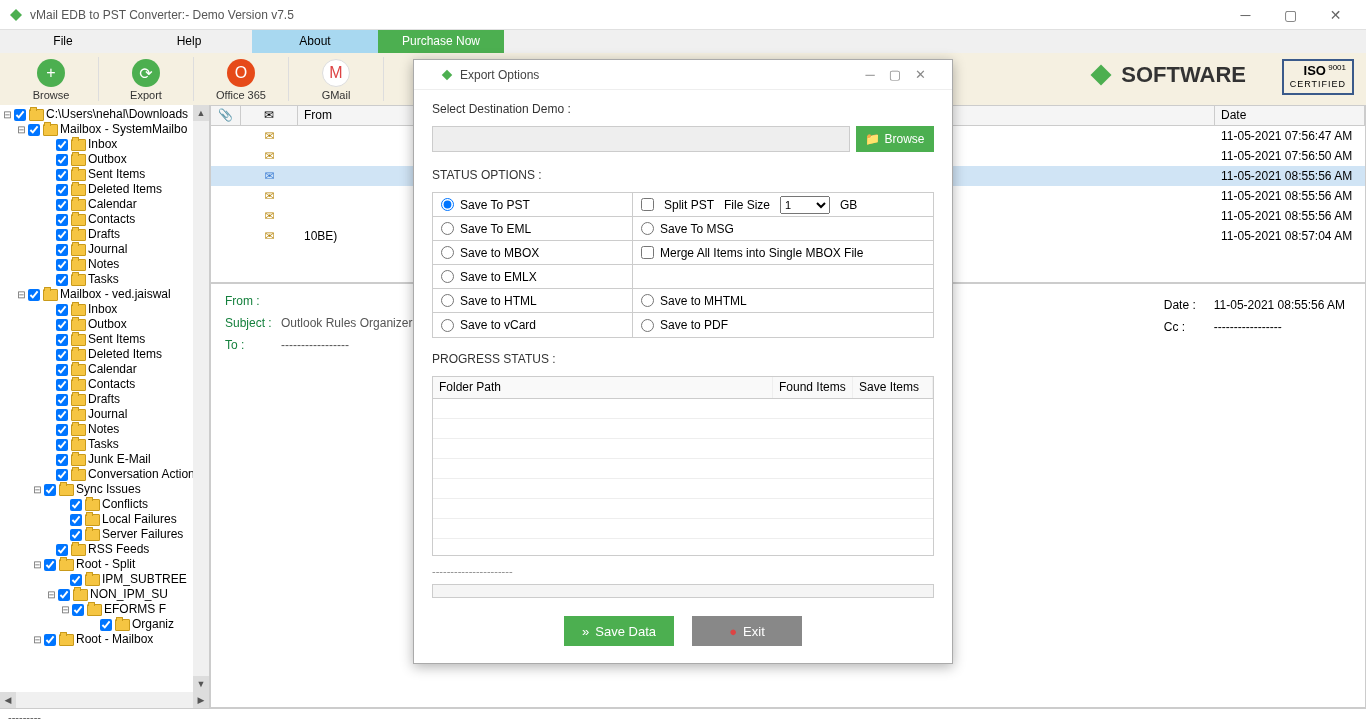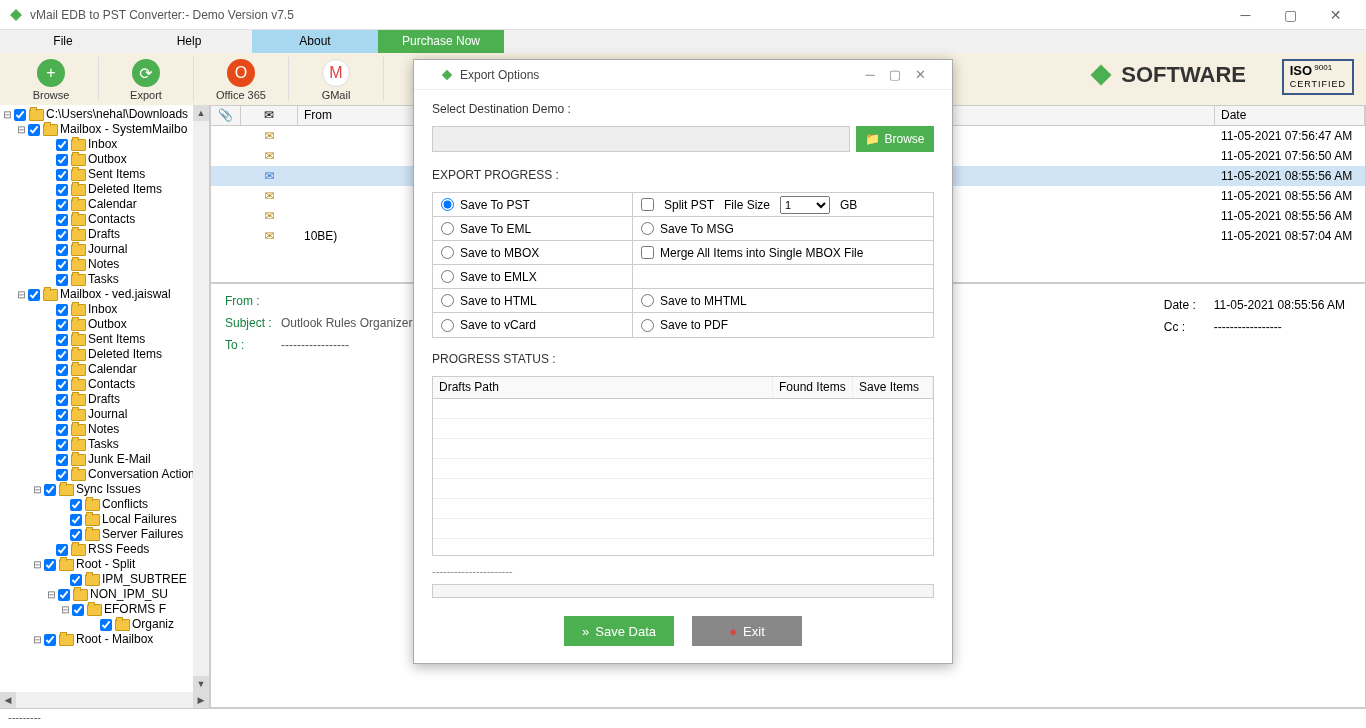--- a/index.html
+++ b/index.html
@@ -17,21 +17,21 @@
 .menu-item { width: 126px; text-align: center; line-height: 23px; font-size: 12px; cursor: pointer; }
 .menu-item.about { background: #a8d8f0; }
 .menu-item.purchase { background: #4CAF50; color: #fff; }
 
 
 .toolbar { height: 52px; background: #f5f0e1; display: flex; align-items: center; padding: 2px 4px; position: relative; }
 .tool-btn { width: 95px; text-align: center; cursor: pointer; border-right: 1px solid #ddd; padding-top: 2px; }
 .tool-btn .ticon { width: 28px; height: 28px; border-radius: 50%; margin: 0 auto 2px; display: flex; align-items: center; justify-content: center; color: #fff; font-size: 16px; }
 .tool-btn .tlabel { font-size: 11px; color: #333; }
 .brand { position: absolute; right: 120px; top: 8px; font-weight: bold; font-size: 22px; color: #333; display:flex; align-items:center; gap:6px; }
-.iso { position: absolute; right: 12px; top: 6px; border: 2px solid #3a5a8a; padding: 3px 6px; font-size: 10px; text-align: left; line-height: 1.1; }
+.iso { position: absolute; right: 12px; top: 6px; border: 2px solid #3a5a8a; padding: 3px 6px; font-size: 10px; text-align: right; line-height: 1.1; }
 
 
 .main { display: flex; height: calc(728px - 30px - 23px - 52px - 20px); }
 .sidebar { width: 210px; border-right: 1px solid #ccc; overflow: hidden; position: relative; background: #fff; }
 .tree { padding: 2px; font-size: 12px; line-height: 15px; }
 .tree-row { display: flex; align-items: center; height: 15px; white-space: nowrap; cursor: pointer; }
 .tree-row .expander { width: 11px; text-align: center; color: #666; font-size: 10px; }
 .tree-row input[type=checkbox] { width: 12px; height: 12px; margin: 0 1px; }
 .tree-row .folder-icon { width: 15px; height: 12px; margin: 0 2px; display: inline-flex; align-items: center; justify-content: center; font-size: 11px; }
 .tree-row .label { white-space: nowrap; }
@@ -478,21 +478,21 @@
   <div class="dialog-body">
     <div class="dsection-label">Select Destination Demo :</div>
     <div class="path-row">
       <input class="path-input" type="text" readonly="" style="">
       <button class="browse-btn">
         <span>📁</span>
         <span>Browse</span>
       </button>
     </div>
 
-    <div class="dsection-label">EXPORT PROGRESS :</div>
+    <div class="dsection-label">STATUS OPTIONS :</div>
     <div class="export-opts">
       <div class="opt-row">
         <div class="opt-cell left">
             <input type="radio" name="fmt" checked="" style="">
             <span>Save To PST</span>
           </div>
         <div class="opt-cell right split-group">
           <input type="checkbox" style="">
             <span>Split PST</span>
           <span>File Size</span>
@@ -544,21 +544,21 @@
         <div class="opt-cell right">
             <input type="radio" name="fmt2" style="">
             <span>Save to PDF</span>
           </div>
       </div>
     </div>
 
     <div class="dsection-label">PROGRESS STATUS :</div>
     <div class="progress-table">
       <div class="progress-header">
-        <div class="pcol" style="flex:1">Drafts Path</div>
+        <div class="pcol" style="flex:1">Folder Path</div>
         <div class="pcol" style="width:80px">Found Items</div>
         <div class="pcol" style="width:80px">Save Items</div>
       </div>
       <div class="progress-rows">
         <div class="prow"></div>
           <div class="prow"></div>
           <div class="prow"></div>
           <div class="prow"></div>
         <div class="prow"></div>
           <div class="prow"></div>

